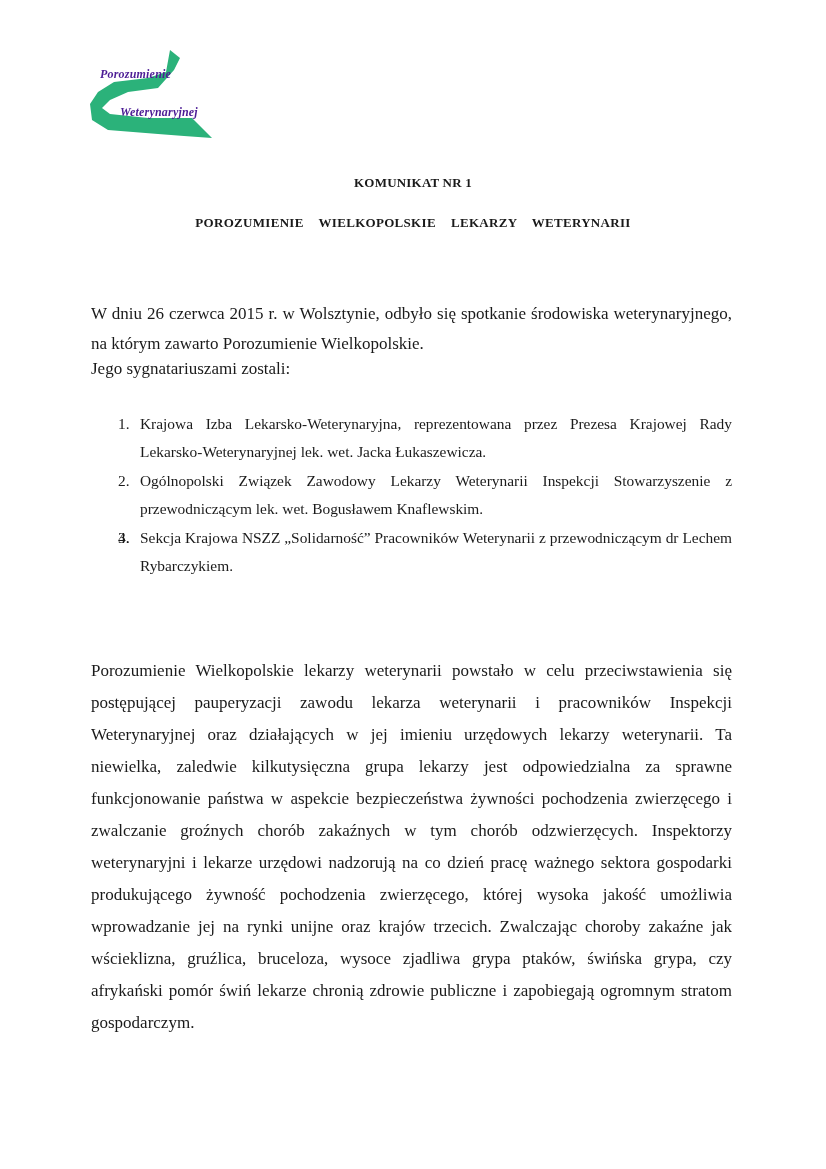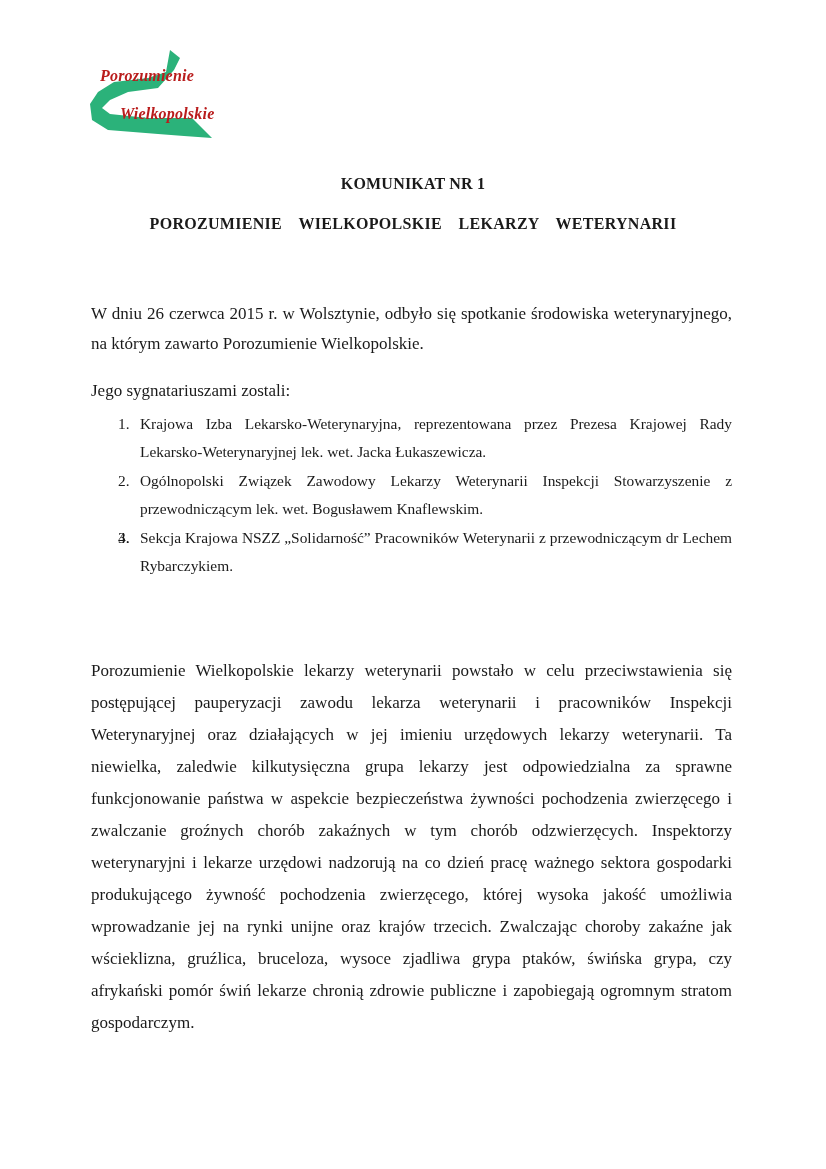--- a/index.html
+++ b/index.html
@@ -1,44 +1,44 @@
 <!DOCTYPE html>
 <html><head>
 <meta charset="utf-8">
 <style>
   html, body { margin:0; padding:0; background:#ffffff; }
   body { width:826px; height:1169px; position:relative; overflow:hidden;
          font-family:"Liberation Serif", "DejaVu Serif", serif; color:#1a1a1a; }
   .logo { position:absolute; left:88px; top:48px; width:130px; height:92px; }
   .logo-text { position:absolute; font-family:"Liberation Serif", serif; font-style:italic; font-weight:bold;
-               font-size:16px; color:#b91c1c; letter-spacing:0.2px; white-space:nowrap; }
+               font-size:12px; color:#4c1d95; letter-spacing:0.2px; white-space:nowrap; }
   .lt1 { left:12px; top:19px; }
   .lt2 { left:32px; top:57px; }
-  .title { position:absolute; left:0; width:826px; text-align:center; font-weight:bold; font-size:16px; }
+  .title { position:absolute; left:0; width:826px; text-align:center; font-weight:bold; font-size:13px; }
   .t1 { top:175px; letter-spacing:0.2px; }
   .t2 { top:215px; word-spacing:4px; letter-spacing:0.3px; }
   .para { position:absolute; left:91px; width:641px; font-size:17px; line-height:30px; text-align:justify; }
   .p1 { top:299px; }
-  .p2 { top:376px; }
+  .p2 { top:354px; }
   .list { position:absolute; left:118px; width:614px; top:410px; margin:0; padding:0; list-style:none; }
   .list li { position:relative; padding-left:22px; font-size:15.4px; line-height:27.5px; text-align:justify; margin-bottom:2px; }
   .list .num { position:absolute; left:0; top:0; }
   .p3 { top:655px; line-height:32px; }
   .just-last { text-align-last:left; }
 </style>
 </head>
 <body>
 
 <div class="logo">
   <svg width="130" height="92" viewBox="0 0 130 92">
     <path d="M82 2 L92 10 L86 22 L70 40 L40 44 L22 52 L14 60 L22 66 L60 70 L104 70 L124 90 L96 88 L70 86 L20 82 L4 72 L2 56 L10 44 L26 34 L60 30 L78 24 Z" fill="#2bb27a"></path>
     <path d="M30 56 Q 36 50 56 50 L 100 50 L 110 62 L 40 62 Z" fill="#ffffff"></path>
   </svg>
   <span class="logo-text lt1">Porozumienie</span>
-  <span class="logo-text lt2">Wielkopolskie</span>
+  <span class="logo-text lt2">Weterynaryjnej</span>
 </div>
 
 <div class="title t1">KOMUNIKAT NR 1</div>
 <div class="title t2" style="white-space:pre;">POROZUMIENIE  WIELKOPOLSKIE  LEKARZY  WETERYNARII</div>
 
 <p class="para p1 just-last" style="margin:0;">W dniu 26 czerwca 2015 r. w Wolsztynie, odbyło się spotkanie środowiska weterynaryjnego, na którym zawarto Porozumienie Wielkopolskie.</p>
 <p class="para p2" style="margin:0;">Jego sygnatariuszami zostali:</p>
 
 <ol class="list">
   <li class="just-last">

